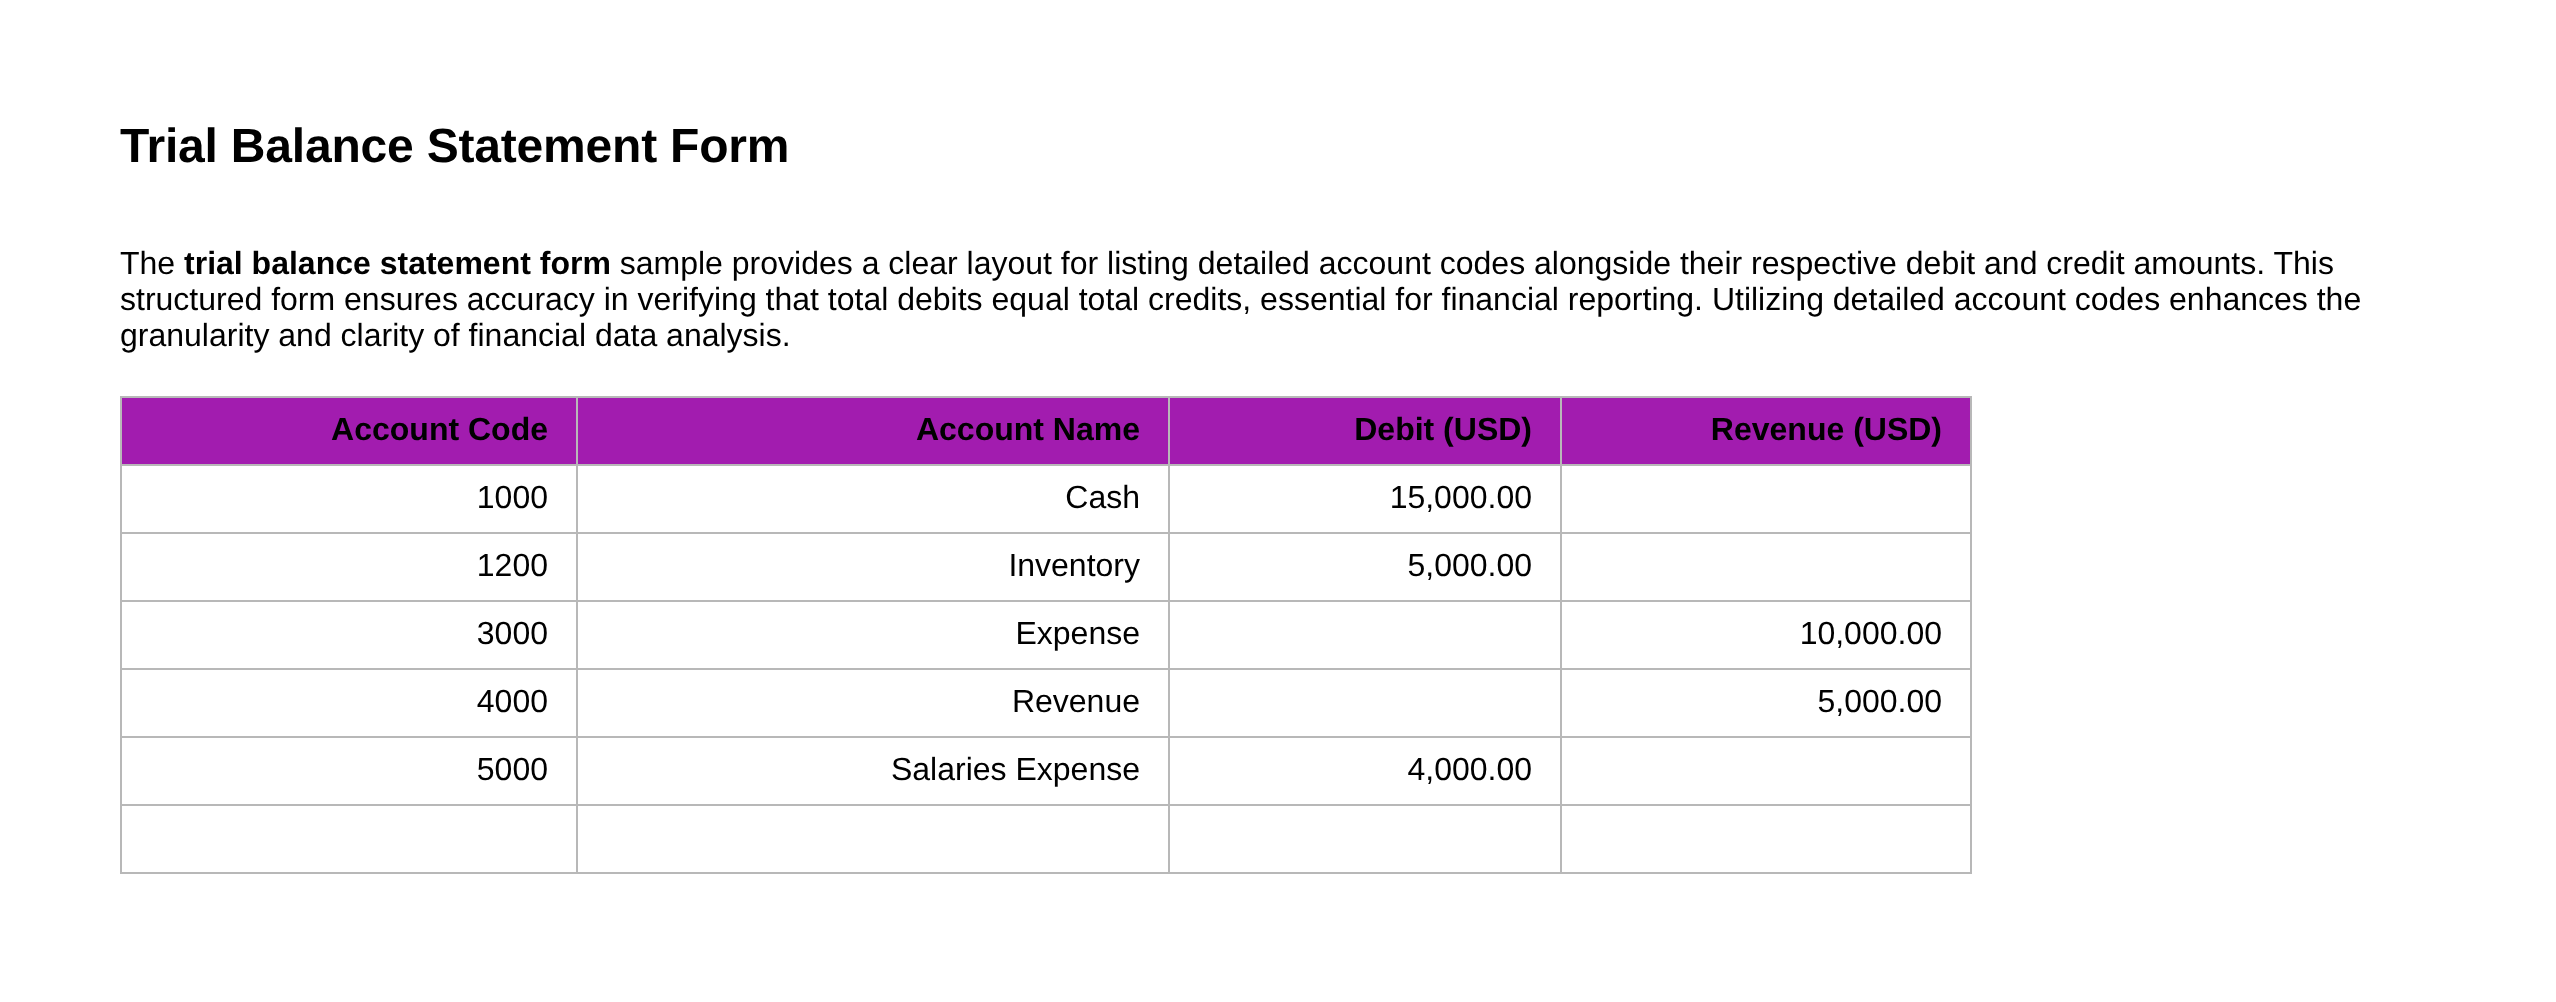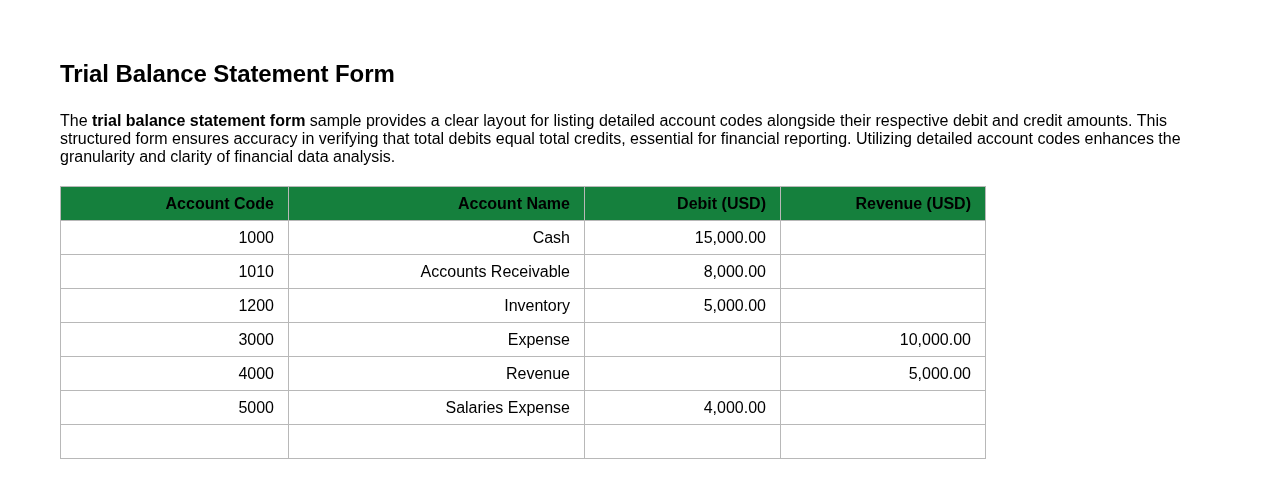--- a/index.html
+++ b/index.html
@@ -6,30 +6,30 @@
   body {
     width: 1278px; height: 501px; overflow: hidden;
     font-family: "Liberation Sans", sans-serif; color: #000;
   }
   .page { position: absolute; left: 60px; top: 60px; width: 1160px; }
   h1 {
     margin: 0; font-size: 24px; font-weight: bold; line-height: 28px;
     letter-spacing: -0.1px;
   }
   p.desc {
-    margin: 24px 0 0 0; font-size: 16px; line-height: 18px; width: 1140px;
+    margin: 36px 0 0 0; font-size: 16px; line-height: 18px; width: 1140px;
   }
   table {
     margin-top: 20px; border-collapse: collapse; font-size: 16px;
   }
   th, td {
     border: 1px solid #b8b8b8; height: 34px; padding: 0 14px;
     box-sizing: border-box;
   }
-  th { background: #15803d; font-weight: bold; text-align: right; }
+  th { background: #a21caf; font-weight: bold; text-align: right; }
   td.left { text-align: right; }
   td.right { text-align: right; }
   .c1 { width: 228px; } .c2 { width: 296px; margin-left: 43px; } .c3 { width: 196px; padding-left: 14px; } .c4 { width: 205px; }
 </style>
 </head>
 <body>
 
 <div class="page">
   <h1>Trial Balance Statement Form</h1>
   <p class="desc"><span>The </span><b>trial balance statement form</b><span> sample provides a clear layout for listing detailed account codes alongside their respective debit and credit amounts. This structured form ensures accuracy in verifying that total debits equal total credits, essential for financial reporting. Utilizing detailed account codes enhances the granularity and clarity of financial data analysis.</span></p>
@@ -41,26 +41,20 @@
         <th class="c2">Account Name</th>
         <th class="c3">Debit (USD)</th>
         <th class="c4">Revenue (USD)</th>
       </tr>
     </thead>
     <tbody>
       <tr>
         <td class="left">1000</td>
         <td class="left">Cash</td>
         <td class="right">15,000.00</td>
-        <td class="right"></td>
-      </tr>
-      <tr>
-        <td class="left">1010</td>
-        <td class="left">Accounts Receivable</td>
-        <td class="right">8,000.00</td>
         <td class="right"></td>
       </tr>
       <tr>
         <td class="left">1200</td>
         <td class="left">Inventory</td>
         <td class="right">5,000.00</td>
         <td class="right"></td>
       </tr>
       <tr>
         <td class="left">3000</td>

